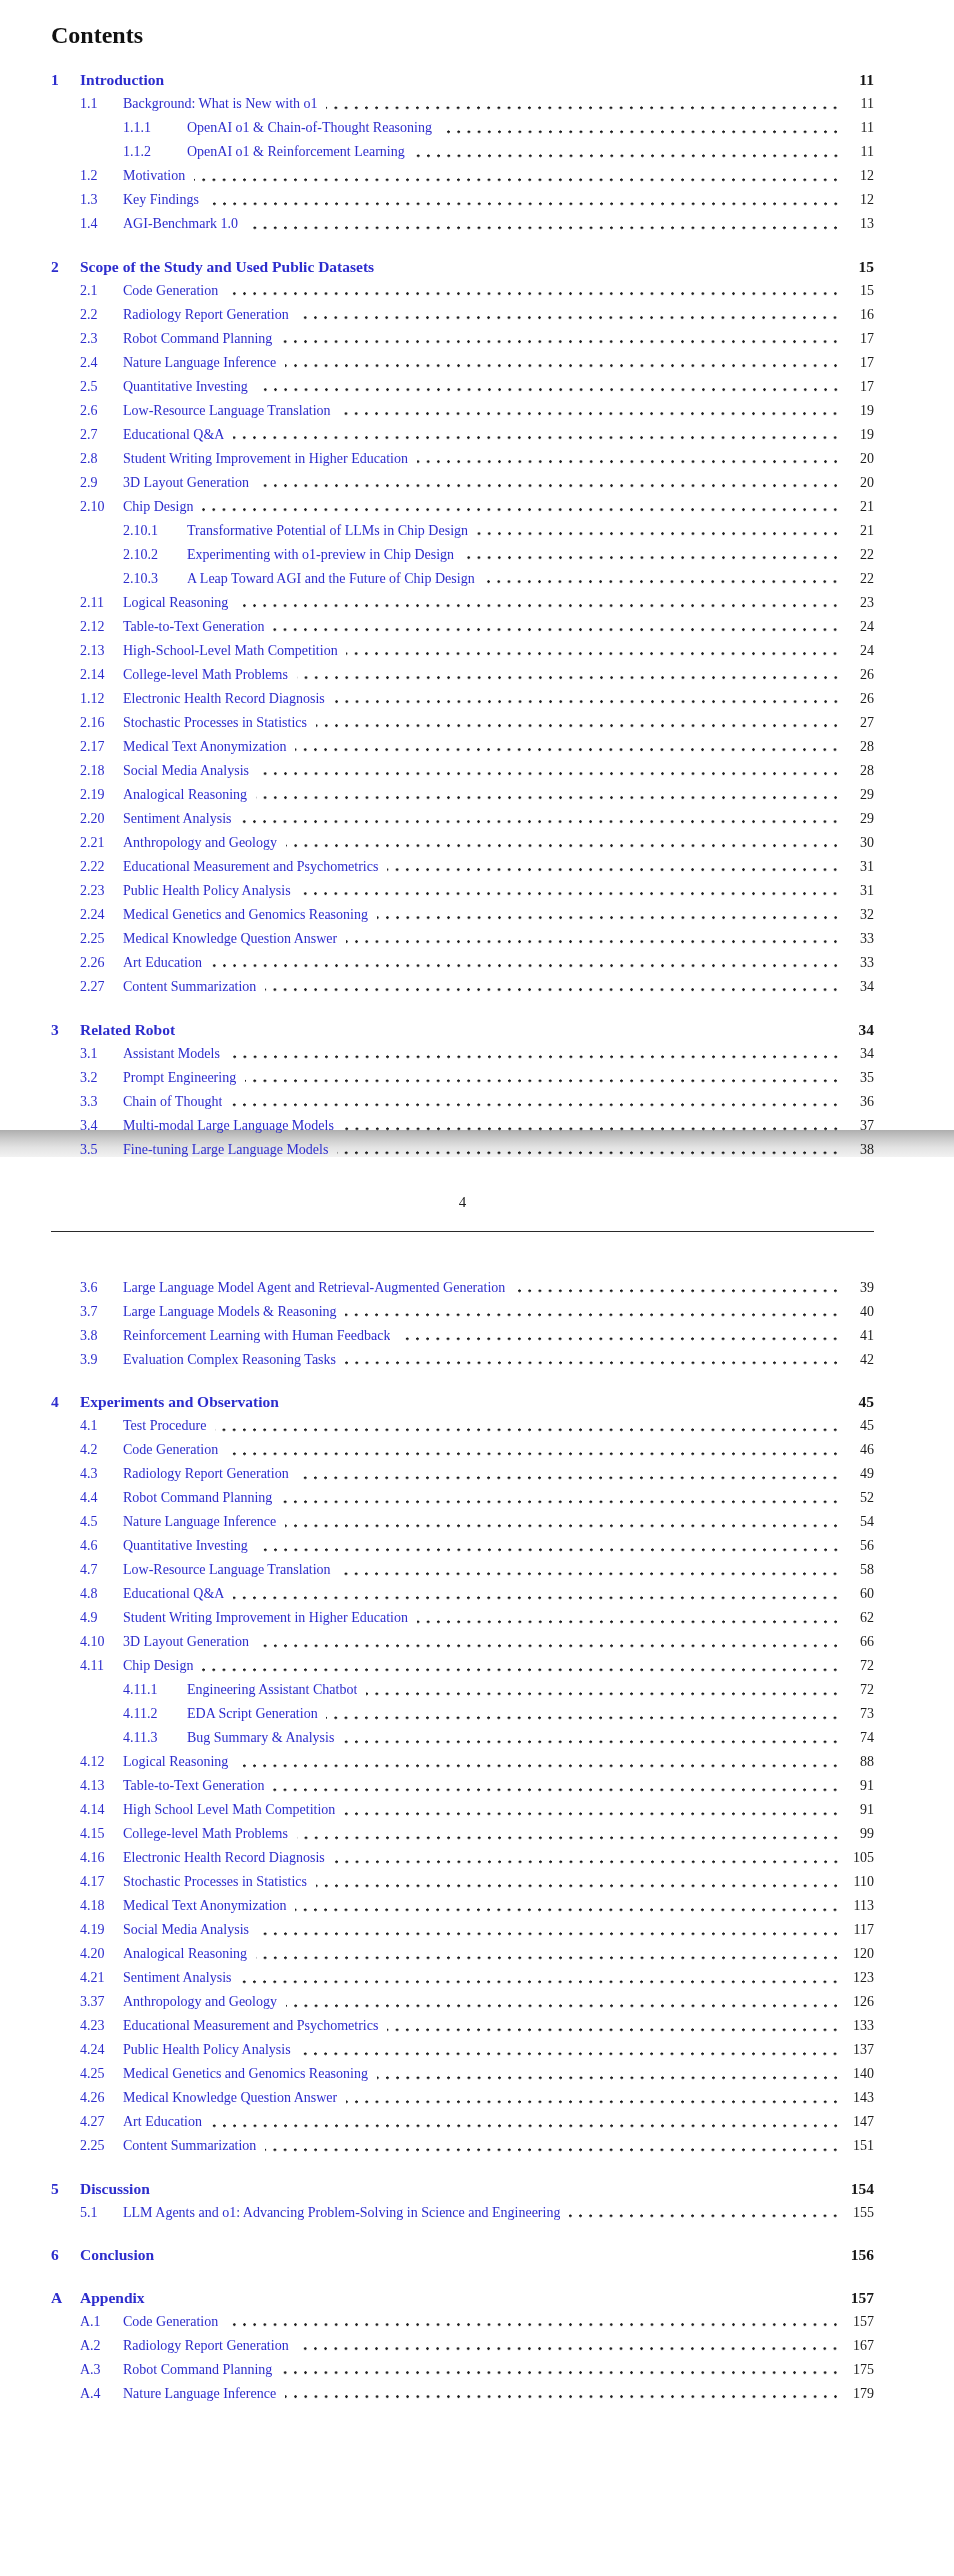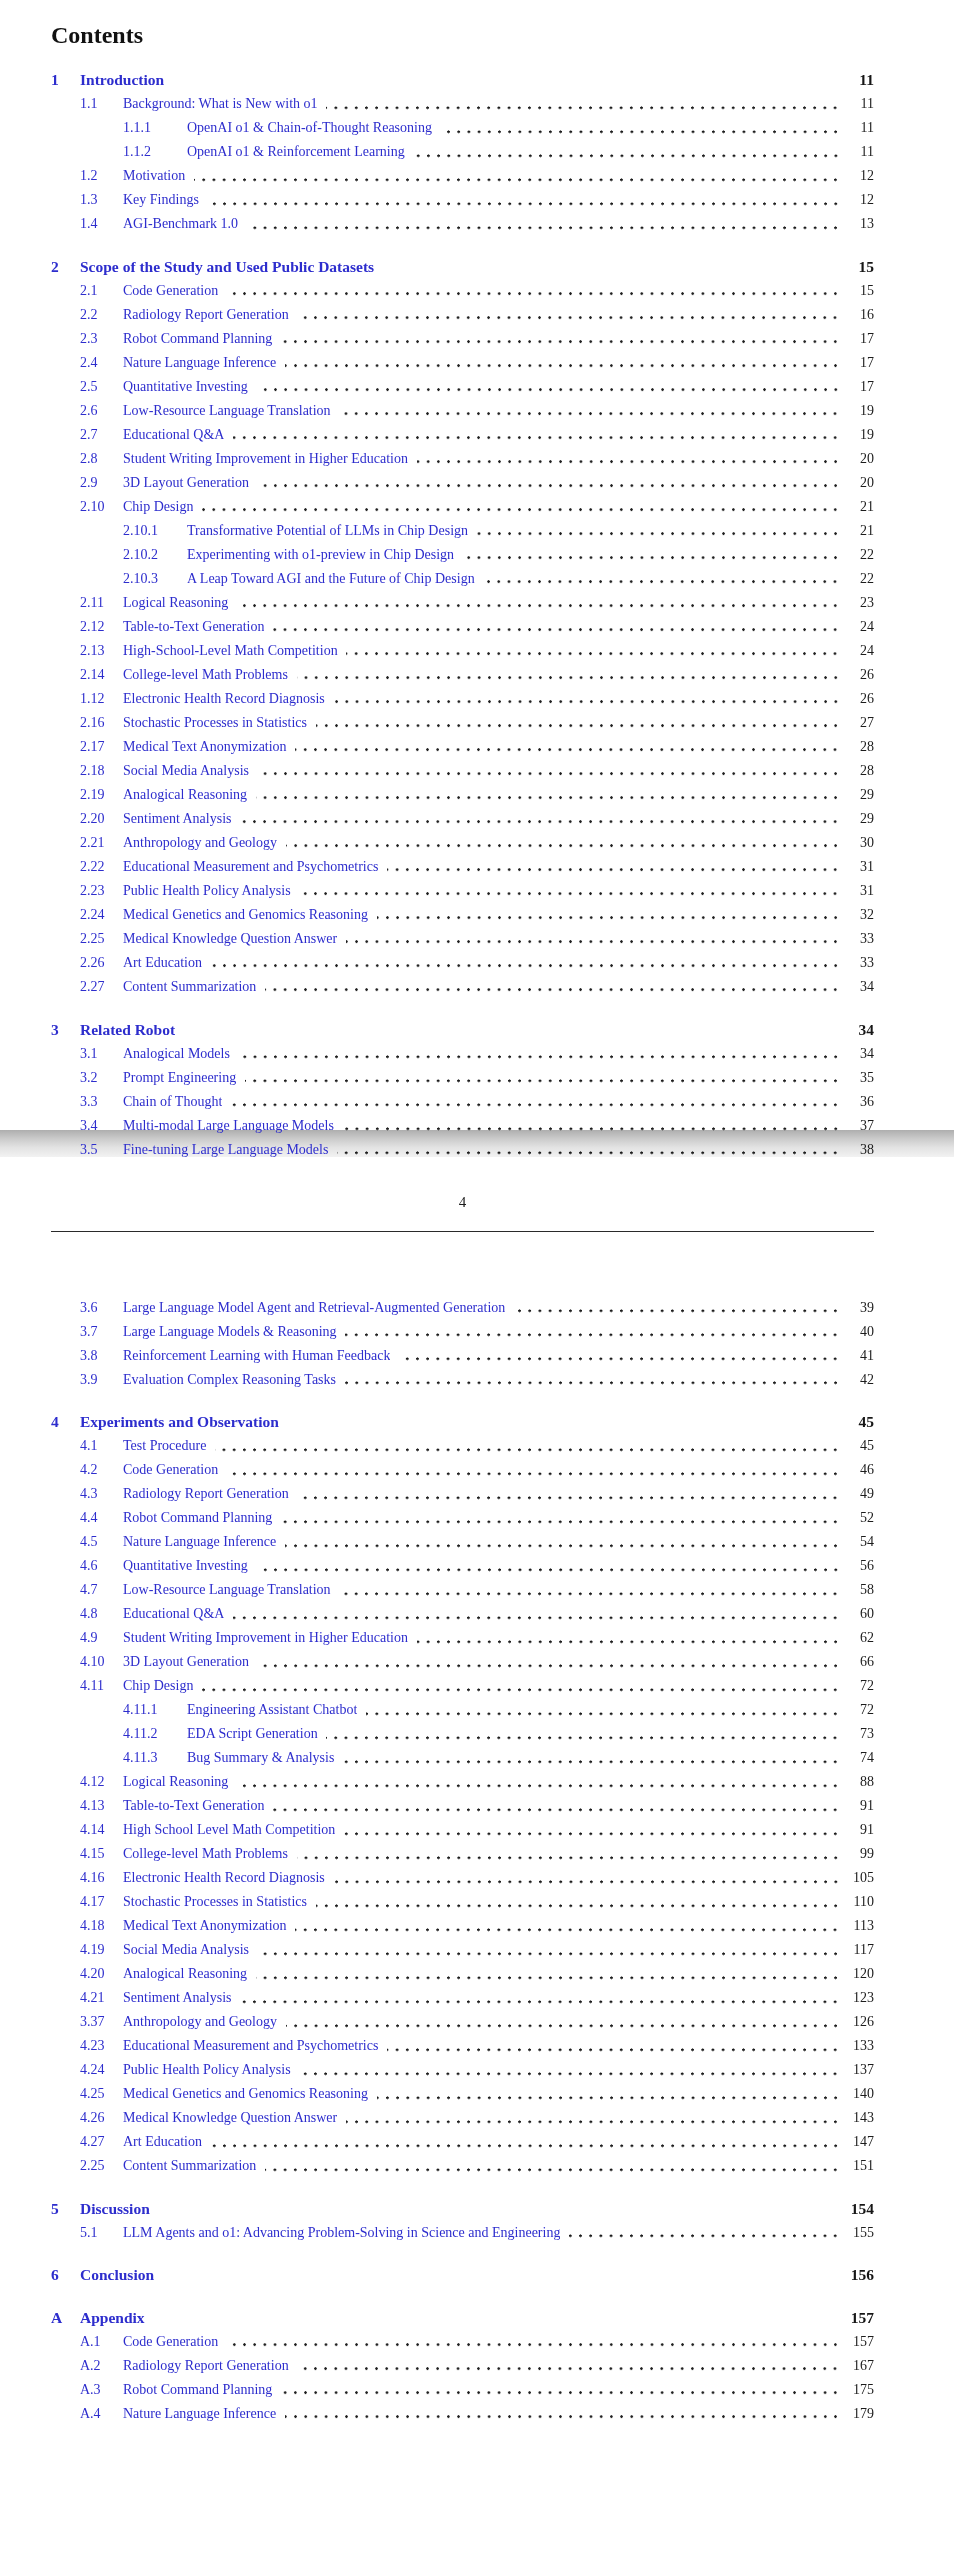--- a/index.html
+++ b/index.html
@@ -18,21 +18,21 @@
   .toc-title{
     margin:0;padding:21px 0 0 51px;
     font-size:24px;font-weight:bold;color:#111;line-height:1.2;
   }
   .rule{
     height:0;border:0;border-top:1.8px solid #2a2a2a;
     margin:74px 80px 0 51px;
   }
   .rows{padding:0 80px 0 51px;}
   .rows-p1{margin-top:0;}
-  .rows-p2{margin-top:64px;}
+  .rows-p2{margin-top:44px;}
   .row{
     display:flex;align-items:baseline;
     line-height:24px;font-size:14px;color:#2d2dcd;
     white-space:nowrap;
   }
   .row .num{flex:0 0 auto;}
   .row .title{flex:0 1 auto;overflow:hidden;}
   .leader{
     flex:1 1 10.6px;height:5.3px;align-self:flex-end;
     margin:0 7px 5.3px 8.8px;
@@ -289,21 +289,21 @@
         <span class="page-num">34</span>
       </div>
       <div class="row lvl1">
         <span class="num">3</span>
         <span class="title">Related Robot</span>
         <span class="leader"></span>
         <span class="page-num">34</span>
       </div>
       <div class="row lvl2">
         <span class="num">3.1</span>
-        <span class="title">Analogical Models</span>
+        <span class="title">Assistant Models</span>
         <span class="leader"></span>
         <span class="page-num">34</span>
       </div>
       <div class="row lvl2">
         <span class="num">3.2</span>
         <span class="title">Prompt Engineering</span>
         <span class="leader"></span>
         <span class="page-num">35</span>
       </div>
       <div class="row lvl2">

